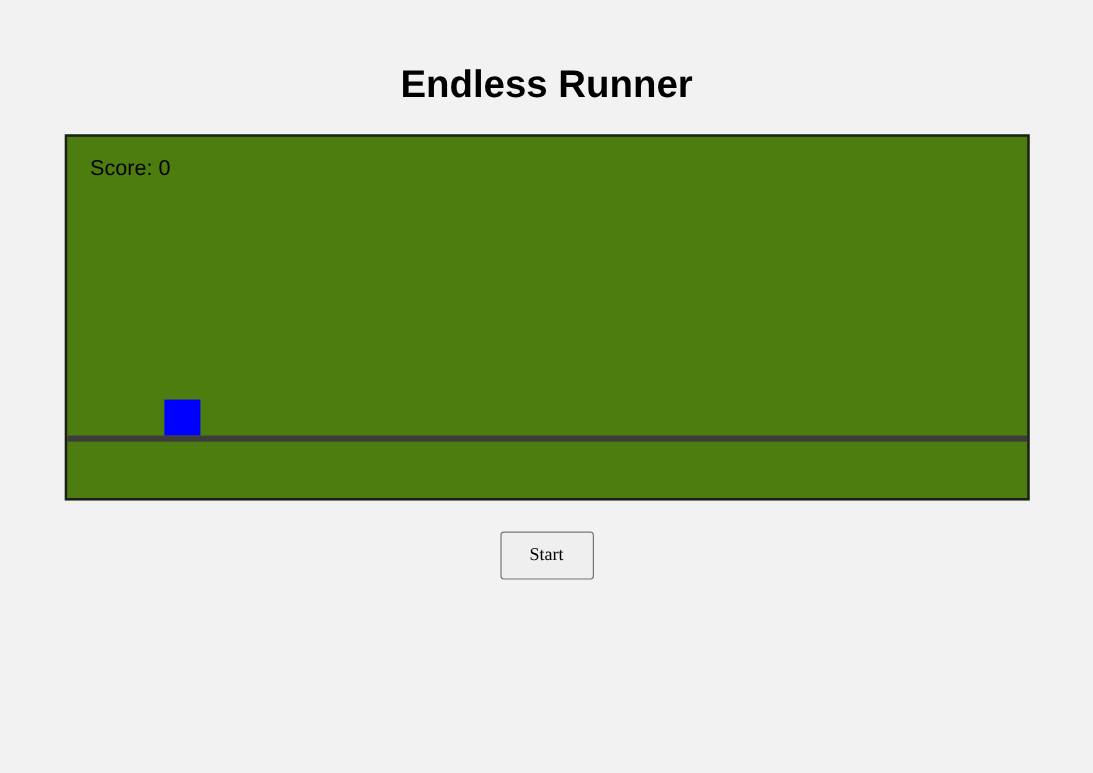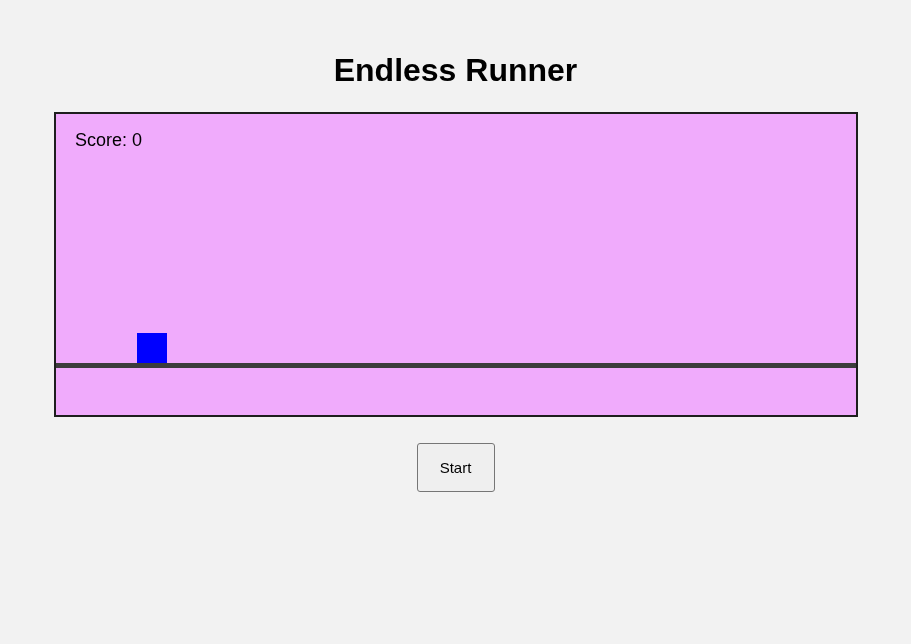--- a/index.html
+++ b/index.html
@@ -30,21 +30,21 @@
     color: #000000;
     letter-spacing: 0px;
     line-height: 42px;
   }
   .game-canvas {
     position: absolute;
     left: 54px;
     top: 112px;
     width: 800px;
     height: 301px;
-    background: #f0abfc;
+    background: #4d7c0f;
     border: 2px solid #1e1e1e;
     box-sizing: content-box;
     overflow: hidden;
   }
   .score-display {
     position: absolute;
     left: 19px;
     top: 15px;
     font-size: 18px;
     color: #000000;
@@ -70,24 +70,24 @@
   .controls-row {
     position: absolute;
     left: 0;
     top: 443px;
     width: 911px;
     text-align: center;
   }
   .start-button {
     display: inline-block;
     width: 78px;
-    height: 49px;
+    height: 40px;
     line-height: 38px;
     text-align: center;
-    font-family: Liberation Sans, sans-serif;
+    font-family: Liberation Serif, serif;
     font-size: 15px;
     color: #000000;
     background: #efefef;
     border: 1px solid #767676;
     border-radius: 3px;
     box-sizing: border-box;
     cursor: pointer;
     padding: 0;
   }
   .hint-text {

